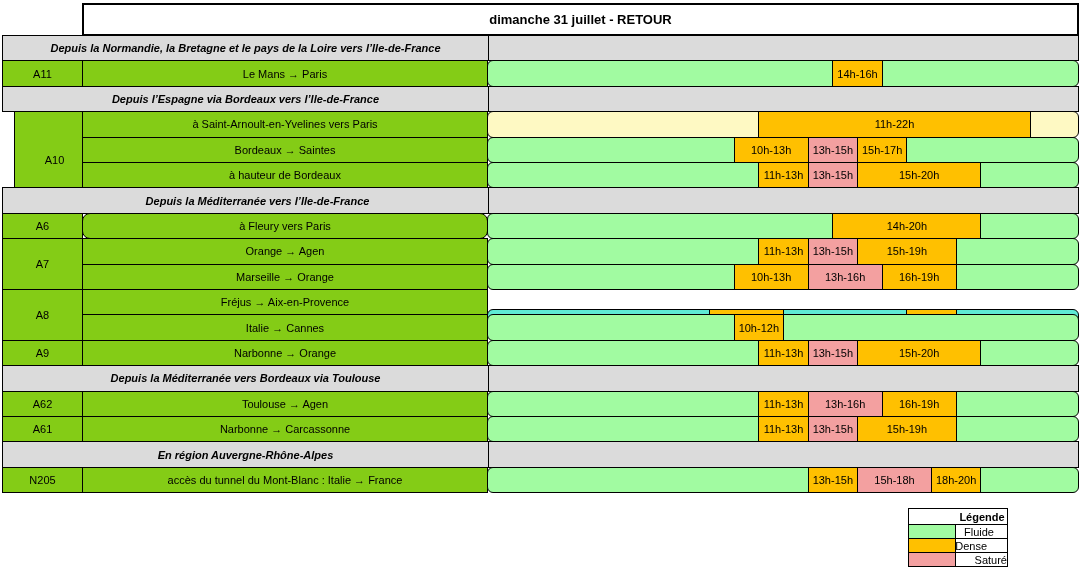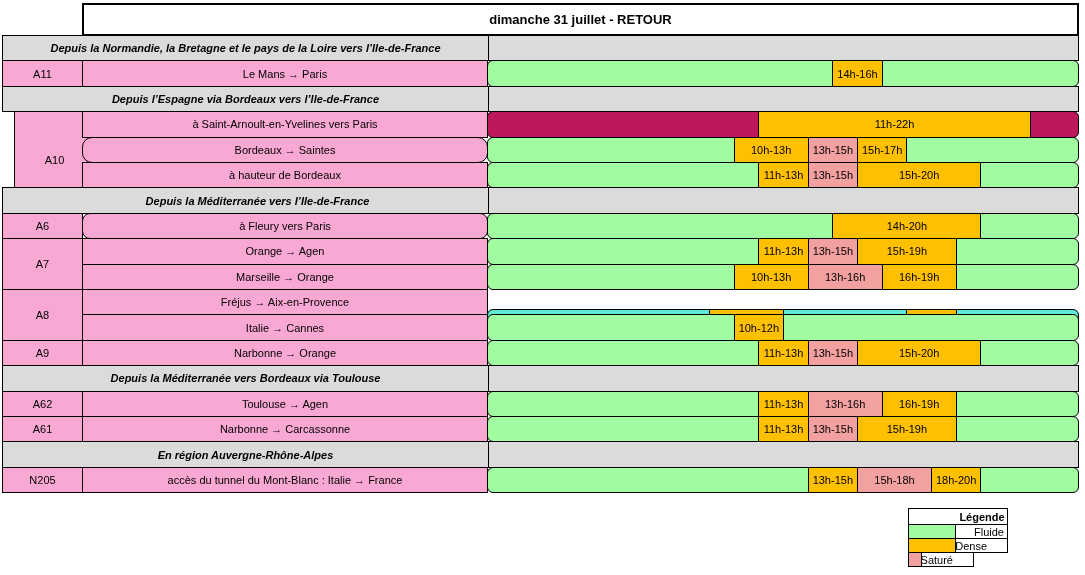--- a/index.html
+++ b/index.html
@@ -1,18 +1,18 @@
 <!DOCTYPE html>
 <html><head>
 <meta charset="utf-8">
 <style>
   html,body{margin:0;padding:0;background:#ffffff;}
   #page{position:relative;width:1085px;height:575px;background:#ffffff;
         font-family:"Liberation Sans",sans-serif;color:#000;overflow:hidden;}
-  .cell{position:absolute;box-sizing:border-box;border:1px solid #000;background:#f9a8d4;
+  .cell{position:absolute;box-sizing:border-box;border:1px solid #000;background:#84cc16;
         display:flex;align-items:center;justify-content:center;font-size:11px;
         white-space:nowrap;overflow:hidden;}
   #title-cell{position:absolute;left:82px;top:3px;width:997px;height:33px;box-sizing:border-box;
         border:2px solid #000;display:flex;align-items:center;justify-content:center;
         font-size:13px;font-weight:bold;background:#fff;}
   .section-row{position:absolute;box-sizing:border-box;border:1px solid #000;}
   .section-label{position:absolute;left:0;top:0;height:100%;box-sizing:border-box;
         border-right:1px solid #000;display:flex;align-items:center;justify-content:center;
         font-size:11px;font-weight:bold;font-style:italic;}
   .timeline-cell{padding:0;border-radius:6px;}
@@ -33,24 +33,24 @@
       <div class="cell" style="left: 2px; top: 60.4px; width: 81px; height: 26.4px;">A11</div>
       <div class="cell" style="left: 82px; top: 60.4px; width: 406px; height: 26.4px;">Le Mans → Paris</div>
       <div class="cell timeline-cell" style="left: 487px; top: 60.4px; width: 592px; height: 26.4px; background: rgb(161, 251, 161);">
         <div class="seg" style="left: 344.333px; top: -1px; width: 50.3333px; height: 26.4px; background: rgb(255, 192, 0);">14h-16h</div>
       </div>
       <div class="section-row" style="left: 2px; top: 85.8px; width: 1077px; height: 26.4px; background: rgb(219, 219, 219);">
         <div class="section-label" style="width: 486px;">Depuis l’Espagne via Bordeaux vers l’Ile-de-France</div>
       </div>
       <div class="cell" style="left: 14px; top: 111.2px; width: 81px; height: 97px;">A10</div>
       <div class="cell" style="left: 82px; top: 111.2px; width: 406px; height: 26.4px;">à Saint-Arnoult-en-Yvelines vers Paris</div>
-      <div class="cell timeline-cell" style="left: 487px; top: 111.2px; width: 592px; height: 26.4px; background: #be185d;">
+      <div class="cell timeline-cell" style="left: 487px; top: 111.2px; width: 592px; height: 26.4px; background: #fef9c3;">
         <div class="seg" style="left: 270.333px; top: -1px; width: 272.333px; height: 26.4px; background: rgb(255, 192, 0);">11h-22h</div>
       </div>
-      <div class="cell" style="left: 82px; top: 136.6px; width: 406px; height: 26.4px; border-radius: 10px;">Bordeaux → Saintes</div>
+      <div class="cell" style="left: 82px; top: 136.6px; width: 406px; height: 26.4px;">Bordeaux → Saintes</div>
       <div class="cell timeline-cell" style="left: 487px; top: 136.6px; width: 592px; height: 26.4px; background: rgb(161, 251, 161);">
         <div class="seg" style="left: 245.667px; top: -1px; width: 75px; height: 26.4px; background: rgb(255, 192, 0);">10h-13h</div>
         <div class="seg" style="left: 319.667px; top: -1px; width: 50.3333px; height: 26.4px; background: rgb(243, 160, 160);">13h-15h</div>
         <div class="seg" style="left: 369px; top: -1px; width: 50.3333px; height: 26.4px; background: rgb(255, 192, 0);">15h-17h</div>
       </div>
       <div class="cell" style="left: 82px; top: 162px; width: 406px; height: 26.4px;">à hauteur de Bordeaux</div>
       <div class="cell timeline-cell" style="left: 487px; top: 162px; width: 592px; height: 26.4px; background: rgb(161, 251, 161);">
         <div class="seg" style="left: 270.333px; top: -1px; width: 50.3333px; height: 26.4px; background: rgb(255, 192, 0);">11h-13h</div>
         <div class="seg" style="left: 319.667px; top: -1px; width: 50.3333px; height: 26.4px; background: rgb(243, 160, 160);">13h-15h</div>
         <div class="seg" style="left: 369px; top: -1px; width: 124.333px; height: 26.4px; background: rgb(255, 192, 0);">15h-20h</div>
@@ -117,19 +117,19 @@
       <div class="cell" style="left: 82px; top: 466.8px; width: 406px; height: 26.4px;">accès du tunnel du Mont-Blanc : Italie → France</div>
       <div class="cell timeline-cell" style="left: 487px; top: 466.8px; width: 592px; height: 26.4px; background: rgb(161, 251, 161);">
         <div class="seg" style="left: 319.667px; top: -1px; width: 50.3333px; height: 26.4px; background: rgb(255, 192, 0);">13h-15h</div>
         <div class="seg" style="left: 369px; top: -1px; width: 75px; height: 26.4px; background: rgb(243, 160, 160);">15h-18h</div>
         <div class="seg" style="left: 443px; top: -1px; width: 50.3333px; height: 26.4px; background: rgb(255, 192, 0);">18h-20h</div>
       </div>
     </div>
   <div id="legend-root">
       <div class="legend-cell" style="left: 908px; top: 508px; width: 100px; height: 17px; font-weight: bold; justify-content: center; padding-left: 48px;">Légende</div>
       <div class="legend-cell" style="left: 908px; top: 524px; width: 48px; height: 15px; background: rgb(161, 251, 161);"></div>
-      <div class="legend-cell" style="left: 955px; top: 524px; width: 53px; height: 15px; justify-content: flex-end; padding-right: 3px;">Fluide</div>
+      <div class="legend-cell" style="left: 955px; top: 524px; width: 53px; height: 15px; justify-content: flex-end; padding-right: 13px;">Fluide</div>
       <div class="legend-cell" style="left: 908px; top: 538px; width: 48px; height: 15px; background: rgb(255, 192, 0);"></div>
       <div class="legend-cell" style="left: 955px; top: 538px; width: 53px; height: 15px; justify-content: flex-end; padding-right: 20px;">Dense</div>
       <div class="legend-cell" style="left: 908px; top: 552px; width: 48px; height: 15px; background: rgb(243, 160, 160);"></div>
-      <div class="legend-cell" style="left: 921px; top: 552px; width: 53px; height: 15px; justify-content: flex-end; padding-right: 20px;">Saturé</div>
+      <div class="legend-cell" style="left: 955px; top: 552px; width: 53px; height: 15px; justify-content: flex-end; padding-right: 0;">Saturé</div>
     </div>
 </div>
 
 </body></html>

